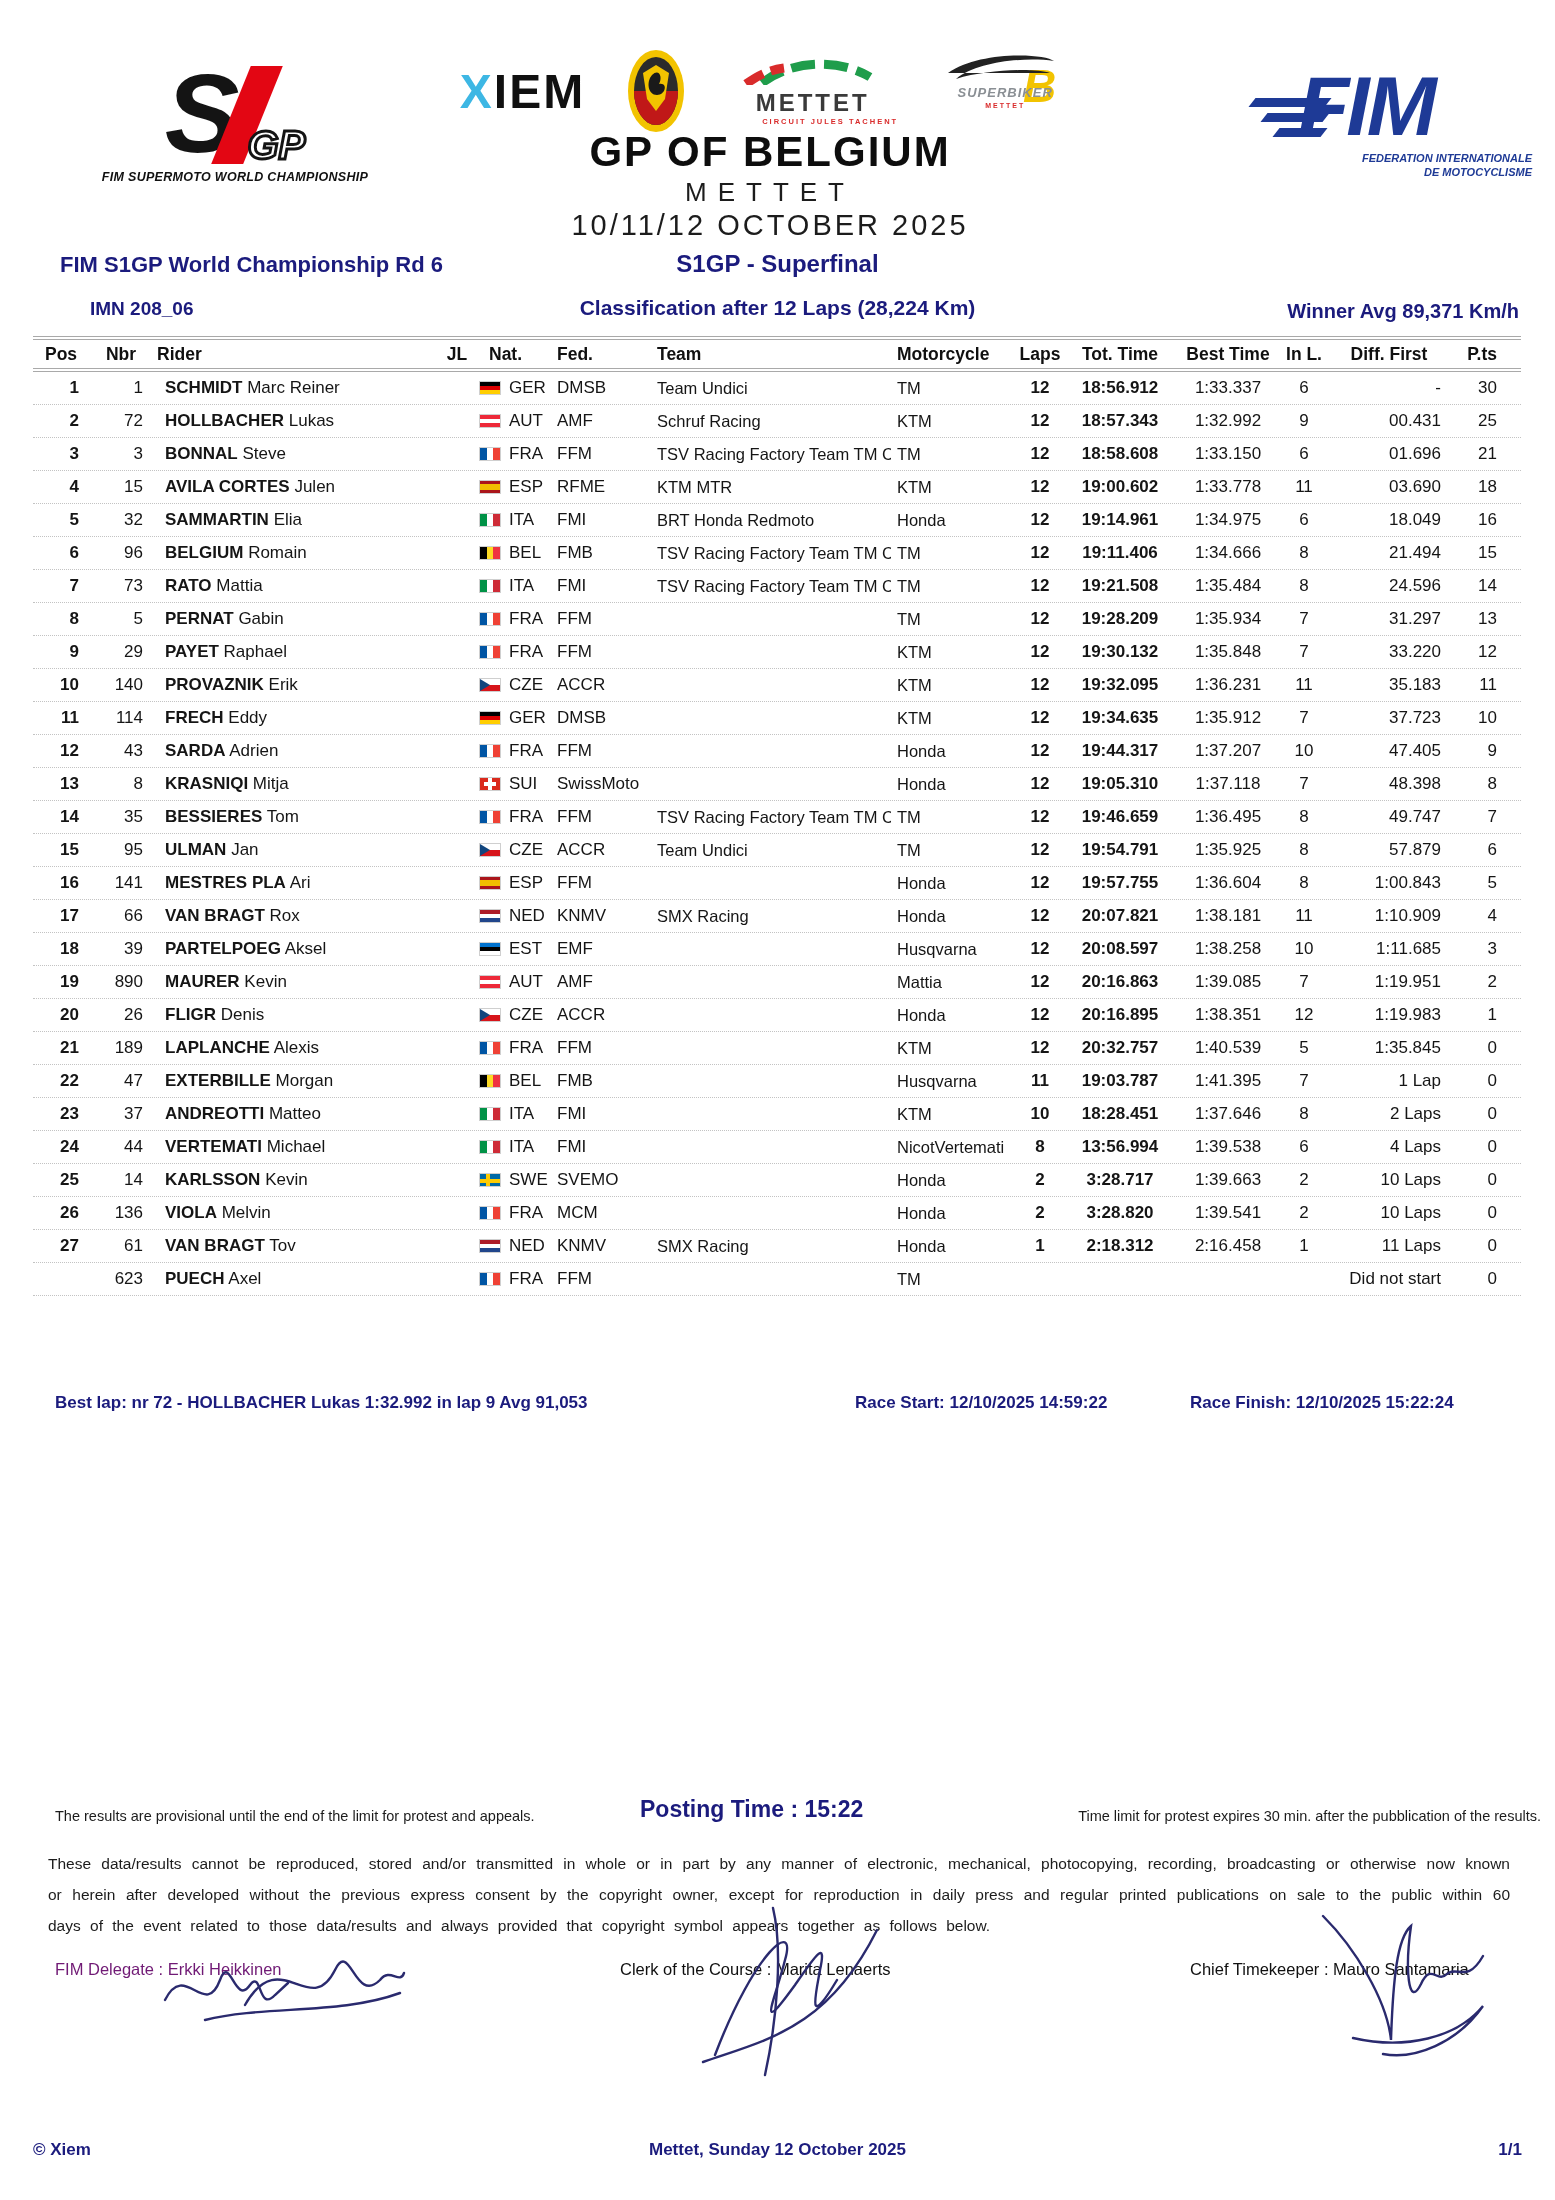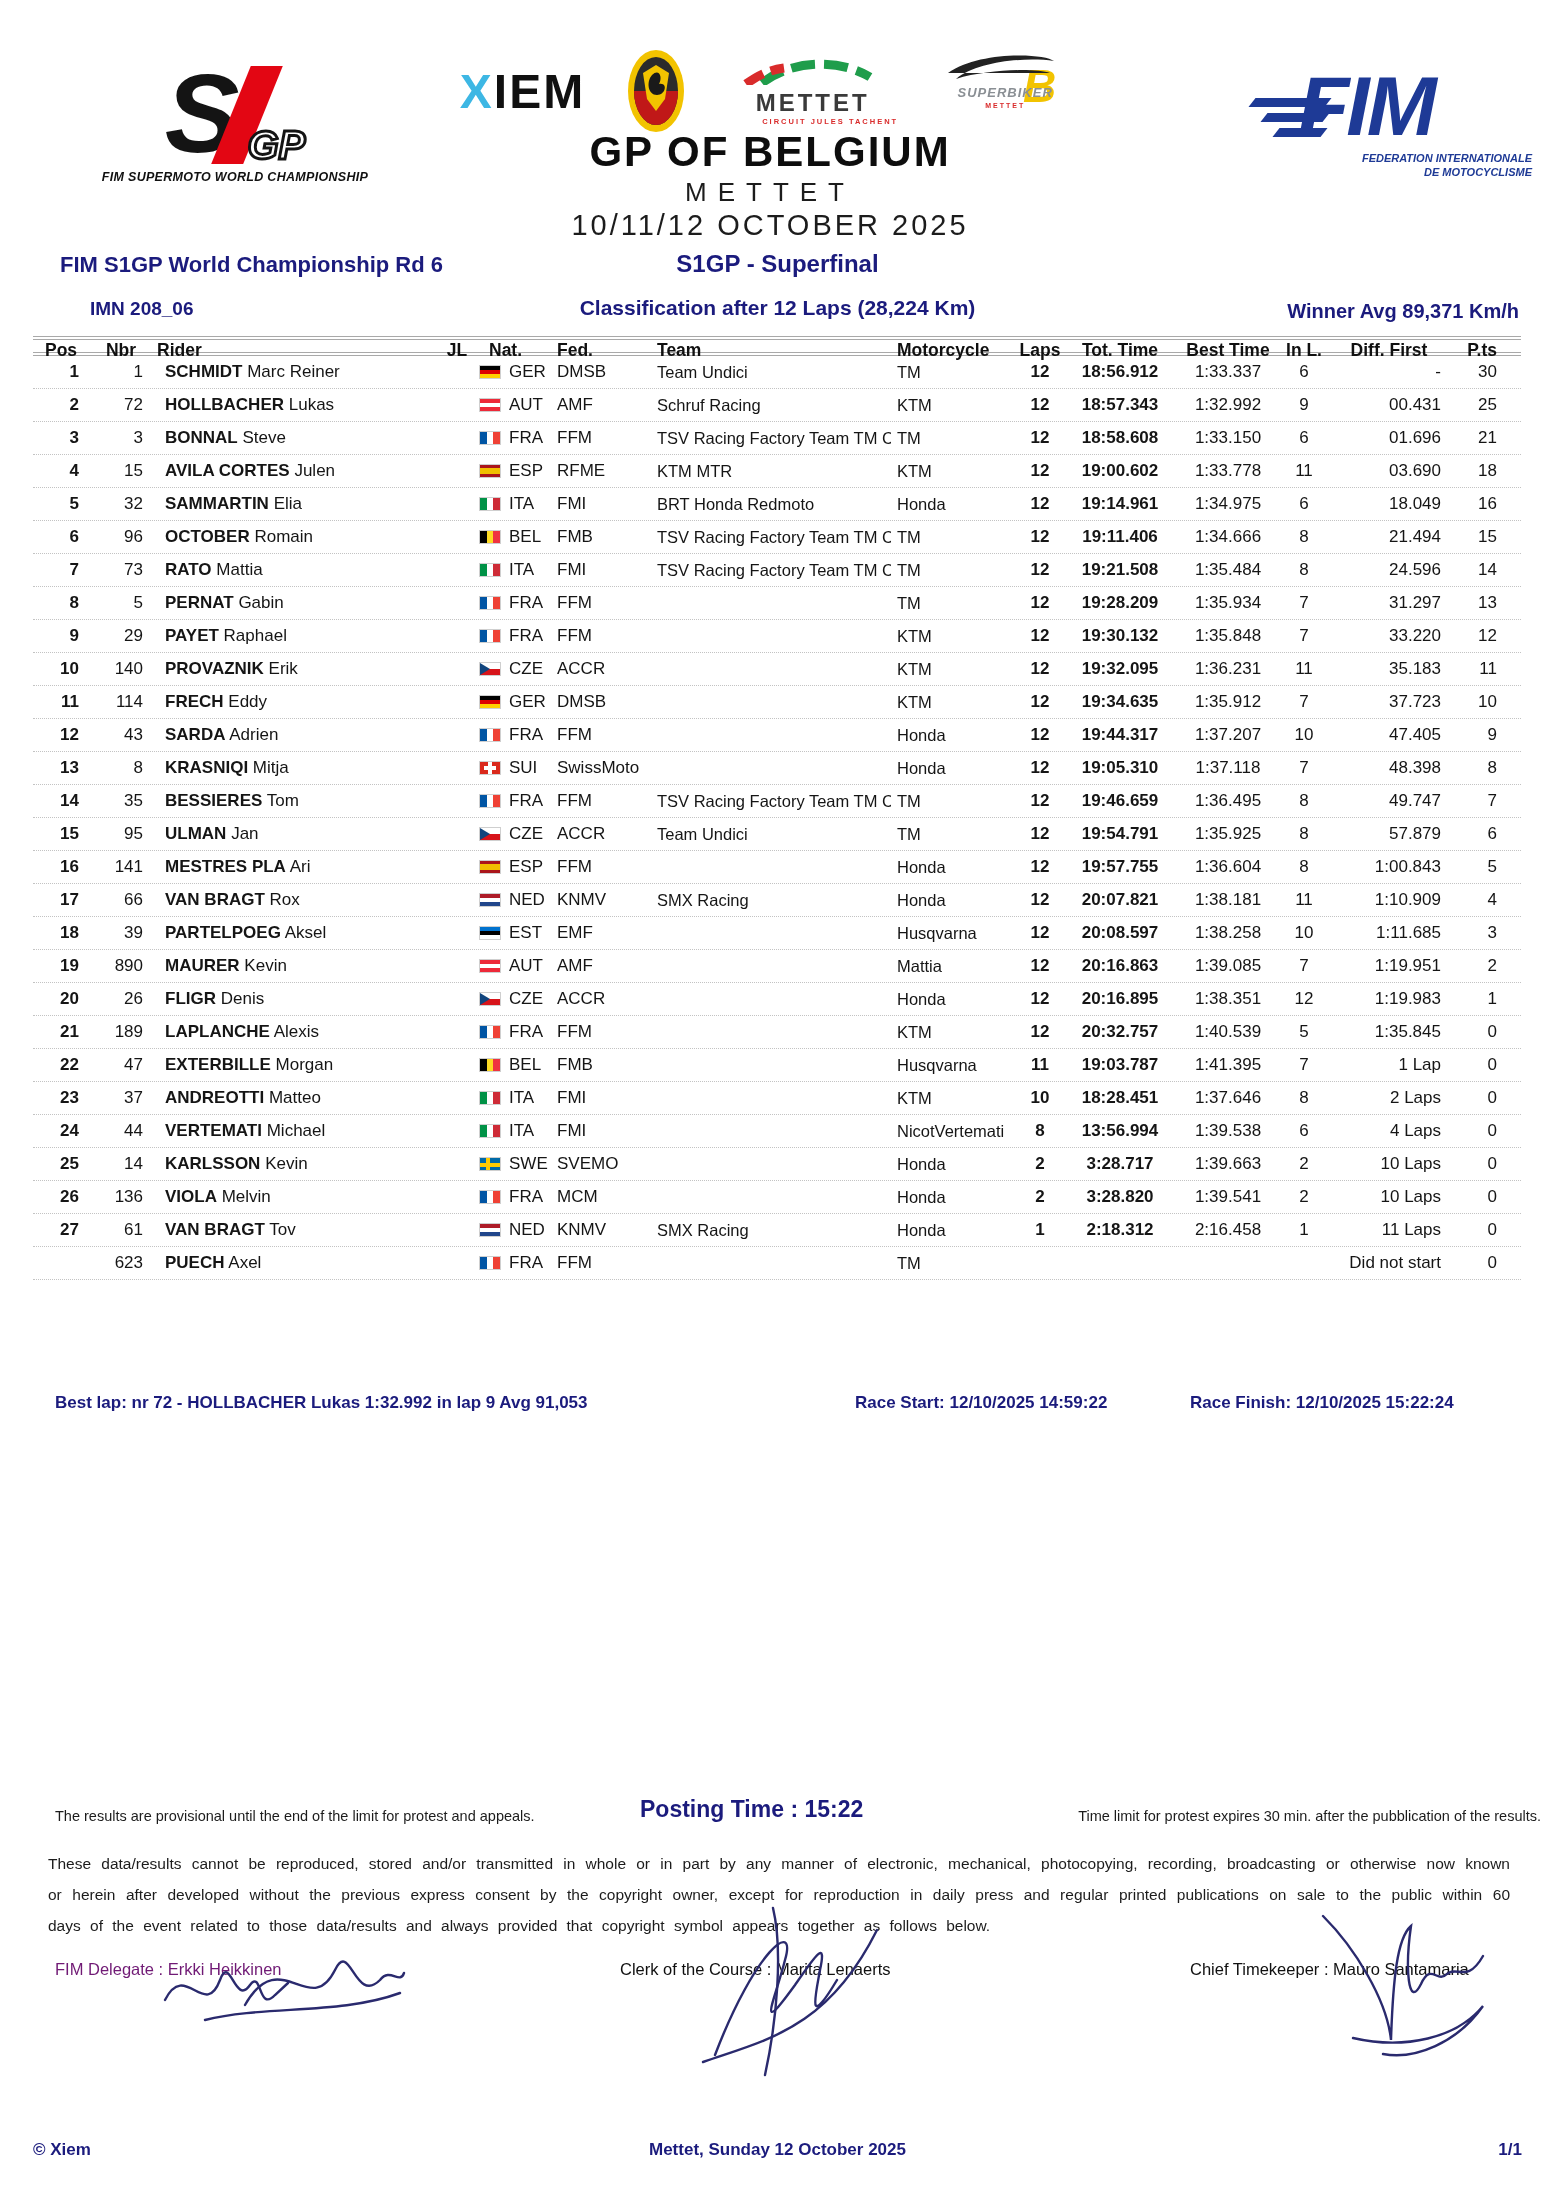--- a/index.html
+++ b/index.html
@@ -51,21 +51,21 @@
   .race   { position:absolute; left:0; right:0; top:250px; text-align:center; font-size:24px; font-weight:700; }
   .imn    { position:absolute; left:90px;  top:298px; font-size:19px; font-weight:700; }
   .classif{ position:absolute; left:0; right:0; top:296px; text-align:center; font-size:21px; font-weight:700; }
   .winavg { position:absolute; right:36px; top:300px; font-size:20px; font-weight:700; }
 
   
   .rtable { position:absolute; left:33px; top:336px; width:1488px;
             --cols: 58px 60px 288px 36px 76px 100px 240px 126px 46px 114px 102px 50px 120px 72px; }
   .thead { display:grid; grid-template-columns:var(--cols); align-items:center;
            border-top:4px double #a9a9a9; border-bottom:4px double #a9a9a9;
-           height:20px; font-weight:700; font-size:17.5px; color:#101010; }
+           height:36px; font-weight:700; font-size:17.5px; color:#101010; }
   .trow  { display:grid; grid-template-columns:var(--cols); align-items:center;
            height:33px; border-bottom:1px dotted #c3c3c3; font-size:17px; }
   .cell-l { text-align:left; padding-left:6px; }
   .cell-c { text-align:center; }
   .cell-r { text-align:right; padding-right:8px; }
   .pos-cell { text-align:right; padding-right:12px; font-weight:700; }
   .pts-cell { text-align:right; padding-right:24px; }
   .bold { font-weight:700; }
   .rider-cell { white-space:nowrap; overflow:hidden; }
   .surname { font-weight:700; }
@@ -309,21 +309,21 @@
       <div class="cell-c">1:34.975</div>
       <div class="cell-c">6</div>
       <div class="cell-r">18.049</div>
       <div class="pts-cell">16</div>
     </div>
 
     <div class="trow">
       <div class="pos-cell">6</div>
       <div class="cell-r">96</div>
       <div class="cell-l rider-cell" style="padding-left:14px">
-        <span class="surname">OCTOBER</span>
+        <span class="surname">BELGIUM</span>
         <span>Romain</span>
       </div>
       <div class="cell-c"></div>
       <div class="nat-cell">
         <span class="flag bel"></span>
         <span>BEL</span>
       </div>
       <div class="cell-l">FMB</div>
       <div class="cell-l team-cell">TSV Racing Factory Team TM Co</div>
       <div class="cell-l moto-cell">TM</div>

